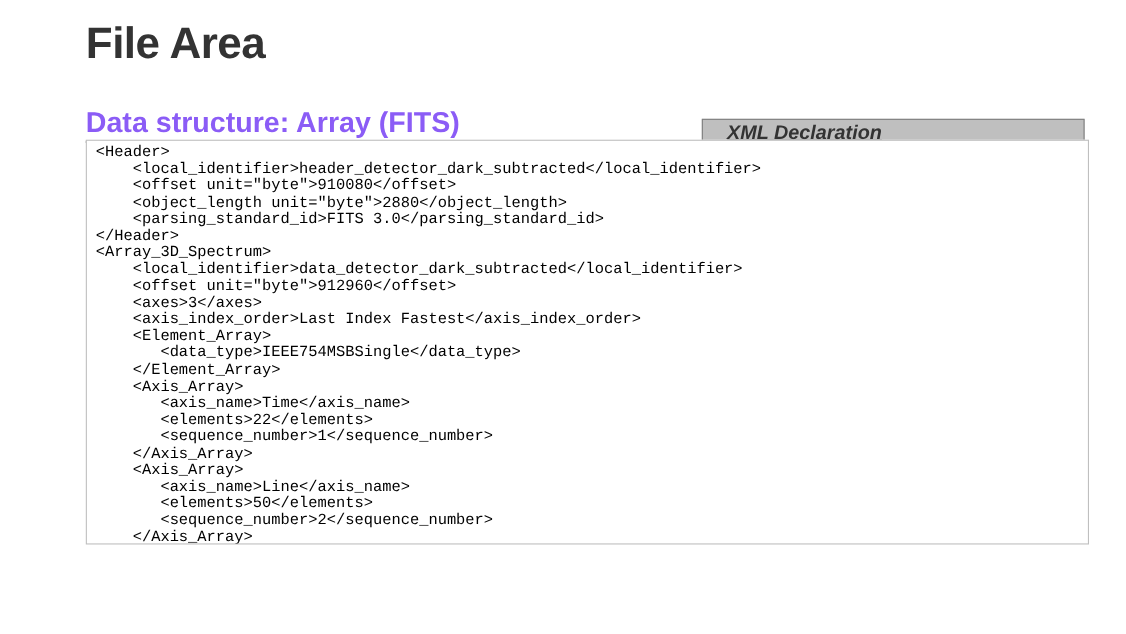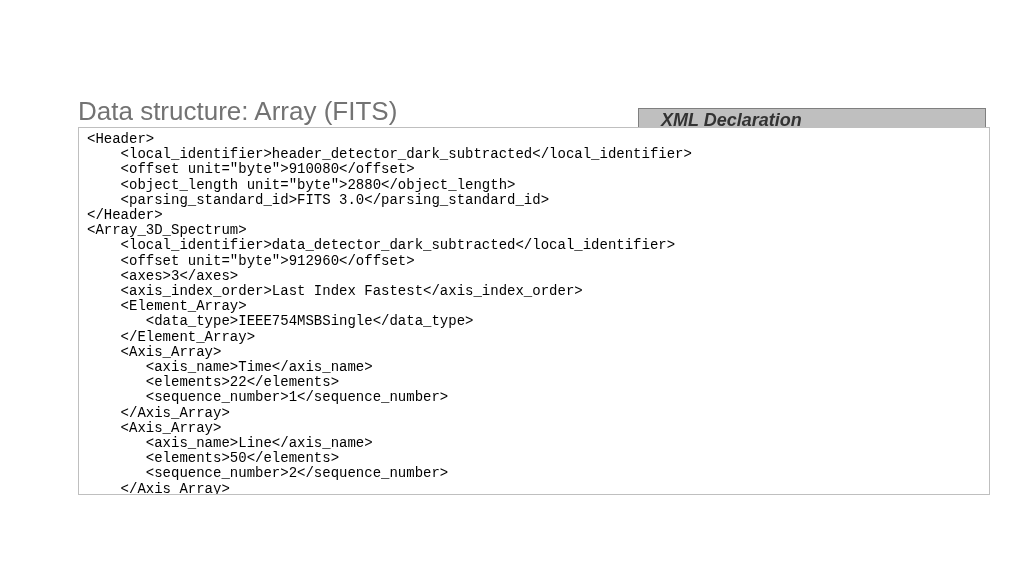--- a/index.html
+++ b/index.html
@@ -25,23 +25,23 @@
     font-weight: 900;
     font-size: 40px;
     color: #333333;
     letter-spacing: -0.5px;
   }
   .subtitle {
     position: absolute;
     left: 78px;
     top: 96px;
     font-family: Arial, Helvetica, sans-serif;
-    font-weight: 400;
+    font-weight: 700;
     font-size: 26px;
-    color: #737373;
+    color: #8b5cf6;
     border-bottom: 2px solid #333333;
     padding-bottom: 1px;
   }
   .xml-tab {
     position: absolute;
     left: 638px;
     top: 108px;
     width: 348px;
     height: 28px;
     background: #bfbfbf;
@@ -76,20 +76,21 @@
     white-space: pre;
     color: #000000;
     margin: 0;
   }
 </style>
 </head>
 <body>
 
 <div class="slide">
 
+  <div class="title">File Area</div>
 
   <div class="subtitle">Data structure: Array (FITS)</div>
 
   <div class="xml-tab">XML Declaration</div>
 
   <div class="code-box">
     <pre class="code" id="code-pre">&lt;Header&gt;
     &lt;local_identifier&gt;header_detector_dark_subtracted&lt;/local_identifier&gt;
     &lt;offset unit="byte"&gt;910080&lt;/offset&gt;
     &lt;object_length unit="byte"&gt;2880&lt;/object_length&gt;

